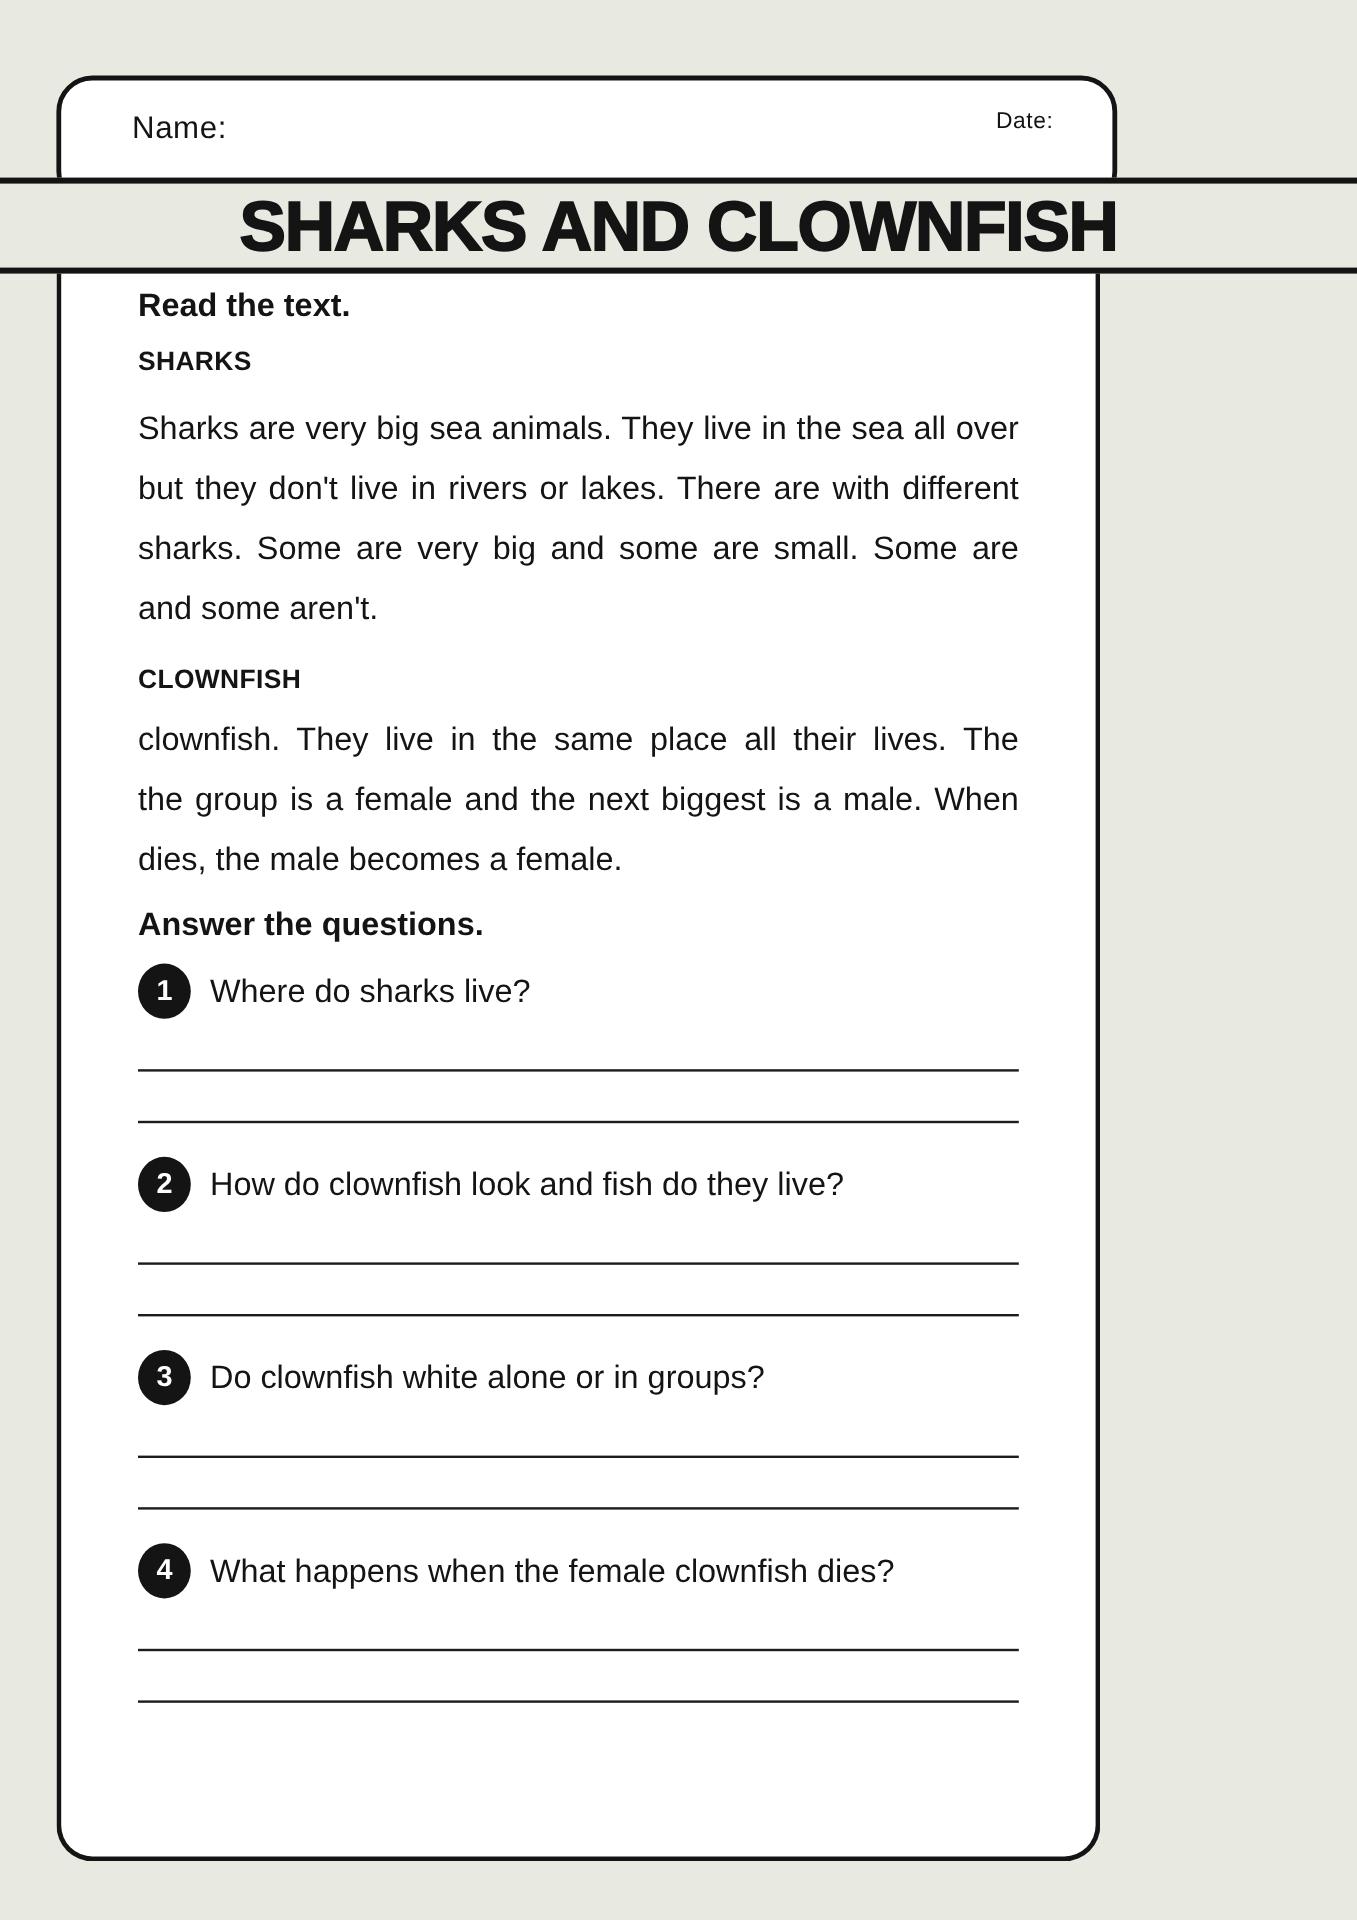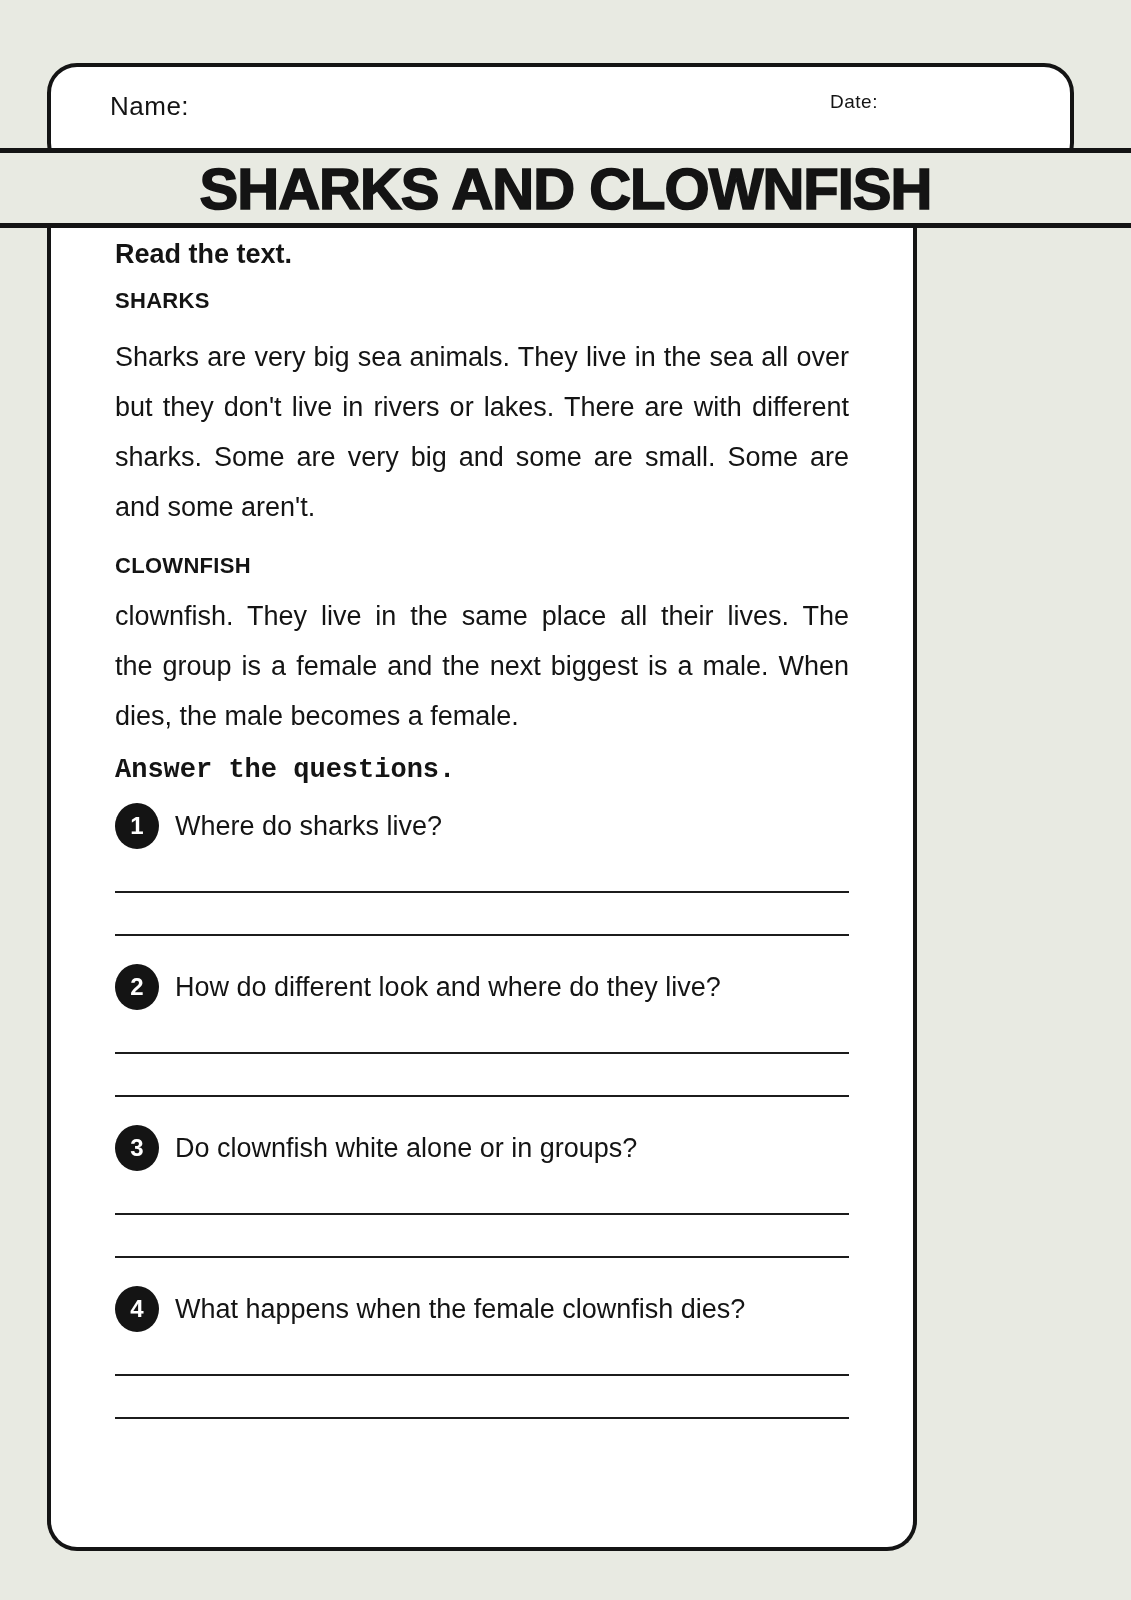--- a/index.html
+++ b/index.html
@@ -13,21 +13,21 @@
     background:var(--background);
     font-family:"Liberation Sans", sans-serif;
     color:var(--ink);
     position:relative;
     overflow:hidden;
   }
   .page{position:absolute;inset:0;}
 
   
   .name-box{
-    position:absolute;left:47px;top:63px;width:1027px;height:110px;
+    position:absolute;left:47px;top:63px;width:884px;height:110px;
     background:var(--paper);
     border:4px solid var(--ink);
     border-radius:30px;
     box-sizing:border-box;
     z-index:1;
   }
   .name-label{position:absolute;left:59px;top:24px;font-size:26px;letter-spacing:.5px;}
   .date-label{position:absolute;left:779px;top:24px;font-size:19px;letter-spacing:.5px;}
 
   
@@ -64,21 +64,21 @@
   .para{margin:0;}
   .para .line{
     margin:0;font-size:27px;line-height:50px;height:50px;
     text-align:justify;text-align-last:justify;
     white-space:normal;overflow:hidden;
   }
   .para .line.last{text-align-last:left;}
   .para.sharks{margin-top:18px;}
   .para.clownfish{margin-top:12px;}
   .h-clownfish{margin-top:21px;}
-  .h-answer{margin-top:13px;font-family:Liberation Mono, monospace;}
+  .h-answer{margin-top:13px;}
 
   .question{
     display:flex;align-items:center;gap:16px;
     height:46px;margin-top:28px;
   }
   .question.first{margin-top:17px;}
   .badge{
     flex:0 0 auto;width:44px;height:46px;border-radius:50%;
     background:var(--ink);color:#fff;
     display:flex;align-items:center;justify-content:center;
@@ -133,21 +133,21 @@
           </span>
         <span class="q-text">Where do sharks live?</span>
       </div>
       <div class="answer-line"></div>
       <div class="answer-line"></div>
 
       <div class="question">
         <span class="badge">
             <span>2</span>
           </span>
-        <span class="q-text">How do different look and where do they live?</span>
+        <span class="q-text">How do clownfish look and fish do they live?</span>
       </div>
       <div class="answer-line"></div>
       <div class="answer-line"></div>
 
       <div class="question">
         <span class="badge">
             <span>3</span>
           </span>
         <span class="q-text">Do clownfish white alone or in groups?</span>
       </div>

